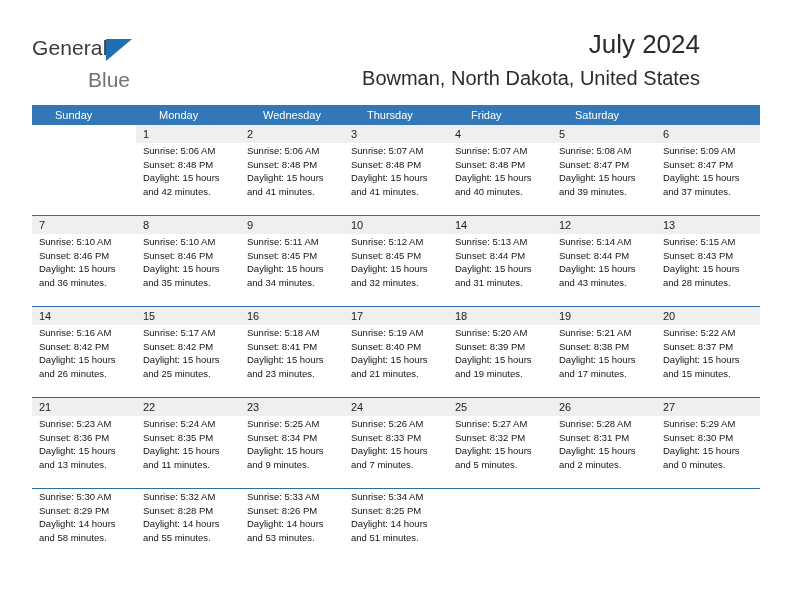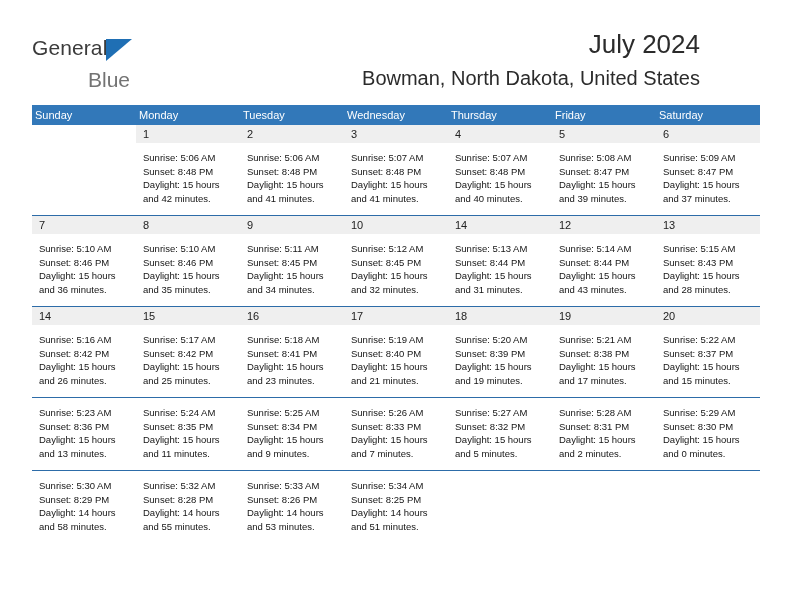--- a/index.html
+++ b/index.html
@@ -96,21 +96,21 @@
   }
 
   .weekday-row {
     display: flex;
     background: #3278b9;
     height: 20px;
   }
   .weekday-cell {
     width: 104px;
     box-sizing: border-box;
-    padding-left: 3px;
+    padding-left: 23px;
     color: #ffffff;
     font-size: 11px;
     line-height: 20px;
     white-space: nowrap;
   }
 
   .week {
     position: relative;
   }
   .week + .week {
@@ -135,21 +135,21 @@
   }
 
   .detail-row {
     display: flex;
     height: 72px;
     background: #ffffff;
   }
   .detail-cell {
     width: 104px;
     box-sizing: border-box;
-    padding: 8px 6px 0 7px;
+    padding: 1px 6px 0 7px;
     font-size: 9.5px;
     line-height: 13.6px;
     color: #141414;
   }
   .detail-cell div {
     white-space: nowrap;
   }
 </style>
 </head>
 <body>
@@ -169,21 +169,20 @@
       <h2 class="cal-subtitle">Bowman, North Dakota, United States</h2>
     </div>
 
   </div>
 
   <div class="calendar">
 
     <div class="weekday-row">
       <div class="weekday-cell">Sunday</div>
       <div class="weekday-cell">Monday</div>
-      <div class="weekday-cell">Tuesday</div>
       <div class="weekday-cell">Wednesday</div>
       <div class="weekday-cell">Thursday</div>
       <div class="weekday-cell">Friday</div>
       <div class="weekday-cell">Saturday</div>
     </div>
 
     <div class="week">
       <div class="daynum-row">
         <div class="daynum-cell empty"></div>
         <div class="daynum-cell">1</div>
@@ -345,20 +344,29 @@
         <div class="detail-cell">
           <div>Sunrise: 5:22 AM</div>
           <div>Sunset: 8:37 PM</div>
           <div>Daylight: 15 hours</div>
           <div>and 15 minutes.</div>
         </div>
       </div>
     </div>
 
     <div class="week">
+      <div class="daynum-row">
+        <div class="daynum-cell">21</div>
+        <div class="daynum-cell">22</div>
+        <div class="daynum-cell">23</div>
+        <div class="daynum-cell">24</div>
+        <div class="daynum-cell">25</div>
+        <div class="daynum-cell">26</div>
+        <div class="daynum-cell">27</div>
+      </div>
       <div class="detail-row">
         <div class="detail-cell">
           <div>Sunrise: 5:23 AM</div>
           <div>Sunset: 8:36 PM</div>
           <div>Daylight: 15 hours</div>
           <div>and 13 minutes.</div>
         </div>
         <div class="detail-cell">
           <div>Sunrise: 5:24 AM</div>
           <div>Sunset: 8:35 PM</div>

